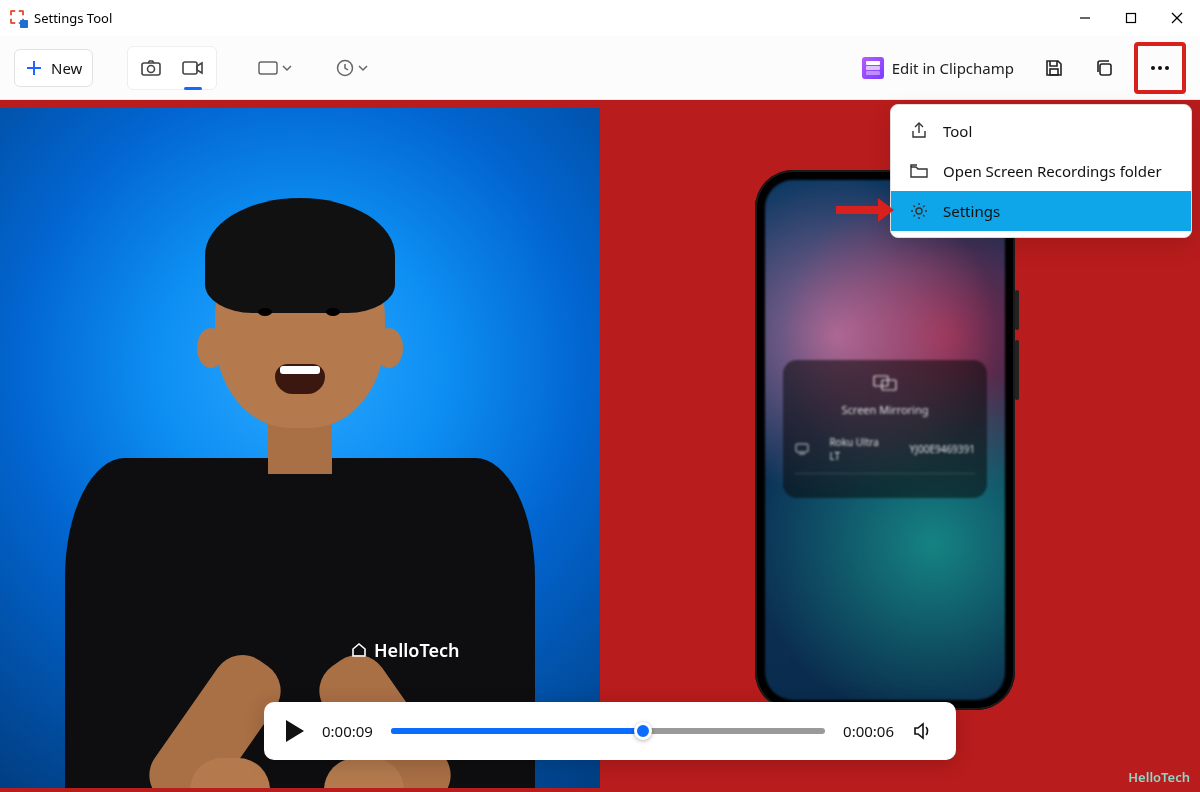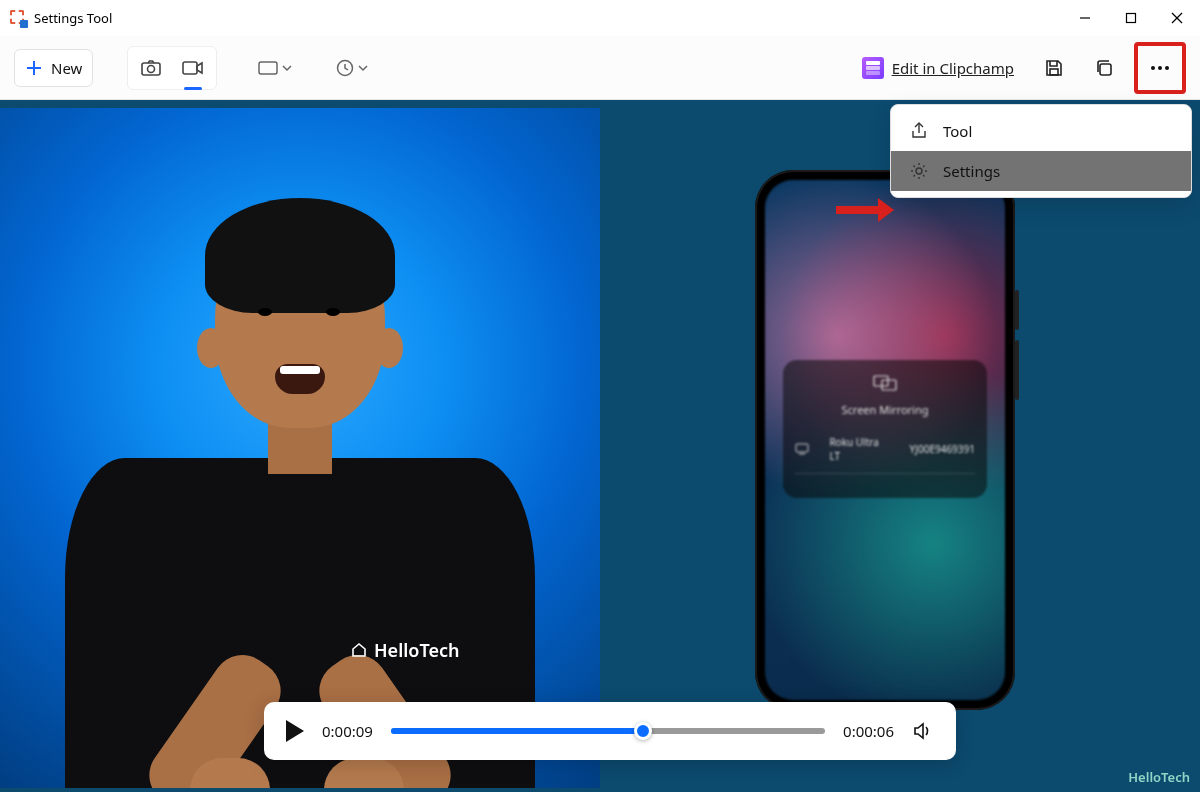--- a/index.html
+++ b/index.html
@@ -54,21 +54,20 @@
     width:18px; height:3px; background:#1a66ff; border-radius:2px;
   }
   .ddbtn {
     display:flex; align-items:center; gap:2px; height:38px; padding:0 6px;
     color:#555; border-radius:6px;
   }
   .toolbar .flex { flex:1; }
   .clipchamp {
     display:flex; align-items:center; gap:8px; font-size:15px; color:#222;
     padding:0 10px;
-    text-decoration:underline;
   }
   .clipchamp-logo {
     width:22px; height:22px; border-radius:3px;
     background: linear-gradient(135deg, #b65cff 0%, #7a3bff 100%);
     position:relative;
   }
   .clipchamp-logo::after{
     content:""; position:absolute; left:4px; top:4px; width:14px; height:4px;
     background:#fff; border-radius:1px;
     box-shadow: 0 5px 0 #ffffffaa, 0 10px 0 #ffffff66;
@@ -84,34 +83,34 @@
     position:absolute; top: 104px; right: 8px; width: 302px;
     background:#fff; border:1px solid #ddd; border-radius:8px;
     box-shadow: 0 8px 24px rgba(0,0,0,0.12);
     padding: 6px 0;
     z-index: 50;
   }
   .menu-item {
     display:flex; align-items:center; gap:14px;
     padding: 10px 18px; font-size:15px; color:#111;
   }
-  .menu-item.hover { background:#737373; }
+  .menu-item.hover { background:#0ea5e9; }
   .menu-icon { width:20px; height:20px; color:#333; flex-shrink:0; }
 
   
   .arrow-annotation {
     position:absolute; top: 196px; left: 834px; z-index:60;
     width:60px; height:28px;
   }
 
   
   .content {
     position:relative;
     width:100%; height: calc(792px - 36px - 64px);
-    background:#0c4a6e;
+    background:#b91c1c;
   }
   
   .left-video {
     position:absolute; left:0; top:8px; width:600px; height:680px;
     background: radial-gradient(circle at 50% 38%, #2aa7ff 0%, #0d8ef2 28%, #0265d0 55%, #013e82 100%);
     overflow:hidden;
   }
   .person {
     position:absolute; left:50%; transform:translateX(-50%);
     bottom:-30px; width:520px; height:640px;
@@ -324,20 +323,27 @@
 </div>
 
 <div class="menu">
   <div class="menu-item">
     <svg class="menu-icon" viewBox="0 0 20 20" fill="none" stroke="#333" stroke-width="1.4">
         <path d="M4 10v6h12v-6"></path>
         <path d="M10 12V3"></path>
         <path d="M6 6l4-4 4 4"></path>
       </svg>
     <span>Tool</span>
+  </div>
+  <div class="menu-item">
+    <svg class="menu-icon" viewBox="0 0 20 20" fill="none" stroke="#333" stroke-width="1.4">
+        <path d="M2 6h5l2 2h9v8H2z"></path>
+        <path d="M2 6V4h6"></path>
+      </svg>
+    <span>Open Screen Recordings folder</span>
   </div>
   <div class="menu-item hover">
     <svg class="menu-icon" viewBox="0 0 20 20" fill="none" stroke="#333" stroke-width="1.4">
         <circle cx="10" cy="10" r="3"></circle>
         <path d="M10 2v2M10 16v2M2 10h2M16 10h2M4.5 4.5l1.4 1.4M14.1 14.1l1.4 1.4M15.5 4.5l-1.4 1.4M5.9 14.1l-1.4 1.4"></path>
       </svg>
     <span>Settings</span>
   </div>
 </div>
 

